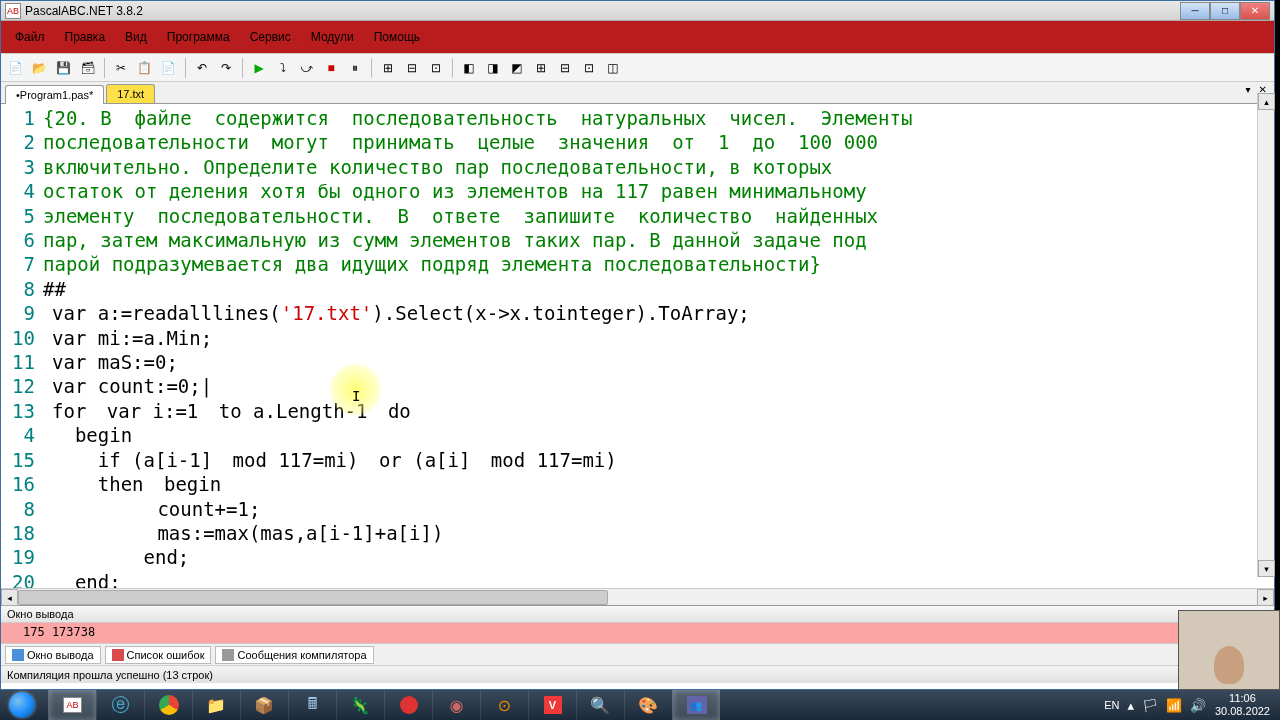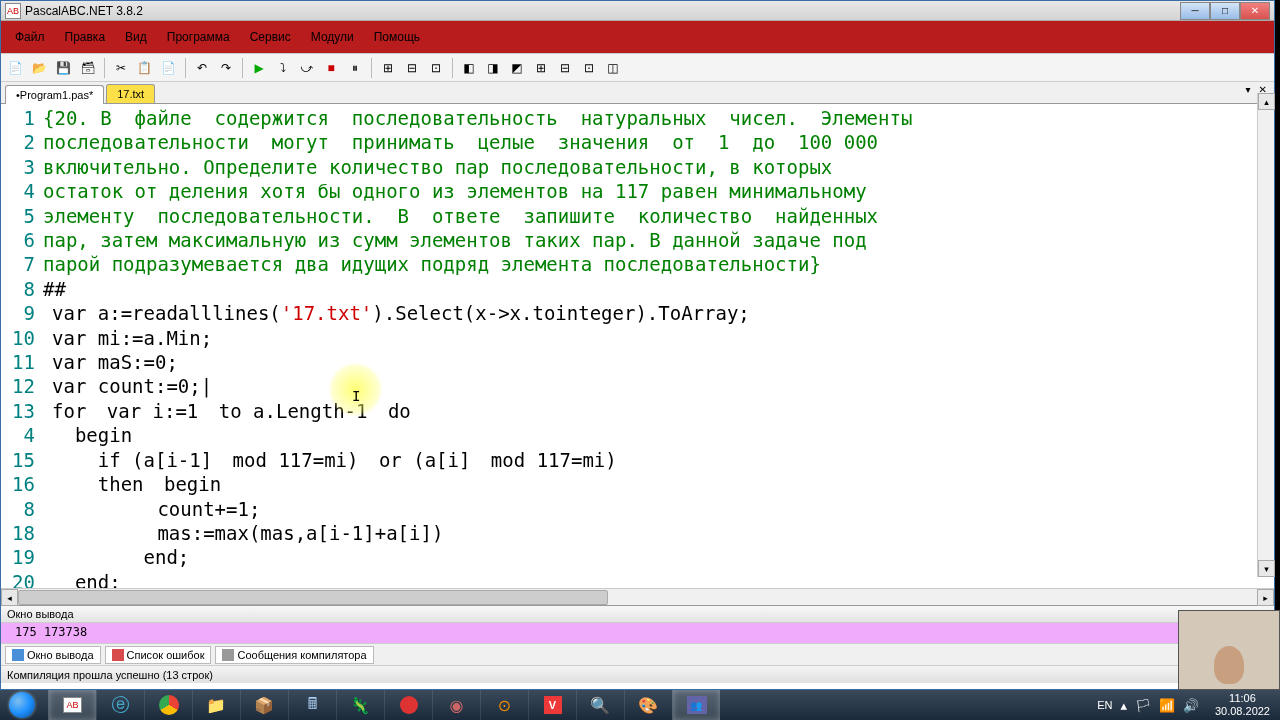--- a/index.html
+++ b/index.html
@@ -31,34 +31,34 @@
 .str { color: #d00000; }
 .cursor-pos { position: absolute; width: 55px; height: 55px; border-radius: 50%; background: radial-gradient(circle, rgba(255,255,100,0.9) 0%, rgba(255,255,100,0.3) 60%, transparent 70%); pointer-events: none; left: 285px; top: 258px; }
 .cursor-arrow { position: absolute; left: 309px; top: 280px; width: 12px; height: 16px; font-size: 14px; }
 .hscroll { height: 17px; background: #f0f0f0; border-top: 1px solid #ccc; position: relative; }
 .hscroll-thumb { position: absolute; left: 17px; width: 590px; height: 15px; top: 1px; background: #cdcdcd; border: 1px solid #aaa; border-radius: 2px; }
 .hscroll-btn { position: absolute; width: 17px; height: 17px; background: #e8e8e8; border: 1px solid #aaa; display: flex; align-items: center; justify-content: center; font-size: 9px; }
 .vscroll { position: absolute; right: 0; top: 92px; width: 17px; height: 484px; background: #f0f0f0; border-left: 1px solid #ccc; }
 .vscroll-btn { width: 17px; height: 17px; background: #e8e8e8; border: 1px solid #aaa; display: flex; align-items: center; justify-content: center; font-size: 9px; }
 .output-title { height: 18px; background: linear-gradient(#f8f8f8, #e4e4e4); border-top: 1px solid #999; border-bottom: 1px solid #ccc; padding: 2px 6px; font-size: 11px; display: flex; justify-content: space-between; }
 .output-close { cursor: pointer; font-size: 10px; }
-.output-body { height: 20px; background: #f0abfc; padding: 2px 14px; font-family: Consolas, monospace; font-size: 12px; }
+.output-body { height: 20px; background: #fca5a5; padding: 2px 22px; font-family: Consolas, monospace; font-size: 12px; }
 .bottom-tabs { height: 22px; background: #f0f0f0; display: flex; align-items: center; padding: 0 4px; gap: 4px; border-top: 1px solid #ccc; }
 .btab { padding: 2px 6px; border: 1px solid #bbb; background: #fff; font-size: 11px; display: flex; align-items: center; gap: 3px; cursor: pointer; }
 .btab-icon { width: 12px; height: 12px; display: inline-block; }
 .statusbar { height: 18px; background: linear-gradient(#f4f4f4, #e0e0e0); border-top: 1px solid #ccc; display: flex; align-items: center; padding: 0 6px; font-size: 11px; justify-content: space-between; }
 .taskbar { position: absolute; bottom: 0; left: 0; width: 1280px; height: 30px; background: linear-gradient(#3a4a5a, #1a2a3a); display: flex; align-items: center; }
 .start-btn { width: 44px; height: 30px; display: flex; align-items: center; justify-content: center; cursor: pointer; }
 .start-orb { width: 26px; height: 26px; border-radius: 50%; background: radial-gradient(circle at 35% 35%, #7ec0ee, #1e90ff 50%, #0b4a8f); box-shadow: 0 0 3px rgba(255,255,255,0.5); }
 .task-icons { display: flex; gap: 0; margin-left: 4px; }
 .task-icon { width: 48px; height: 30px; display: flex; align-items: center; justify-content: center; cursor: pointer; border-left: 1px solid rgba(255,255,255,0.1); }
 .task-icon.active { background: rgba(255,255,255,0.15); box-shadow: inset 0 0 6px rgba(255,255,255,0.3); }
 .tray { margin-left: auto; display: flex; align-items: center; gap: 8px; padding-right: 10px; color: #fff; font-size: 11px; }
 .tray-icon { font-size: 13px; cursor: pointer; }
-.clock { text-align: center; line-height: 13px; margin-left: 7px; }
+.clock { text-align: center; line-height: 13px; }
 .webcam { position: absolute; right: 0; bottom: 30px; width: 102px; height: 80px; background: #d4c8b8; border: 1px solid #555; }
 .webcam-face { position: absolute; bottom: 5px; left: 35px; width: 30px; height: 38px; background: #c8a080; border-radius: 50% 50% 40% 40%; }
 </style>
 </head>
 <body>
 
 <div class="window">
   <div class="titlebar">
     <span class="titlebar-icon">AB</span>
     <span class="titlebar-text">PascalABC.NET 3.8.2</span>

